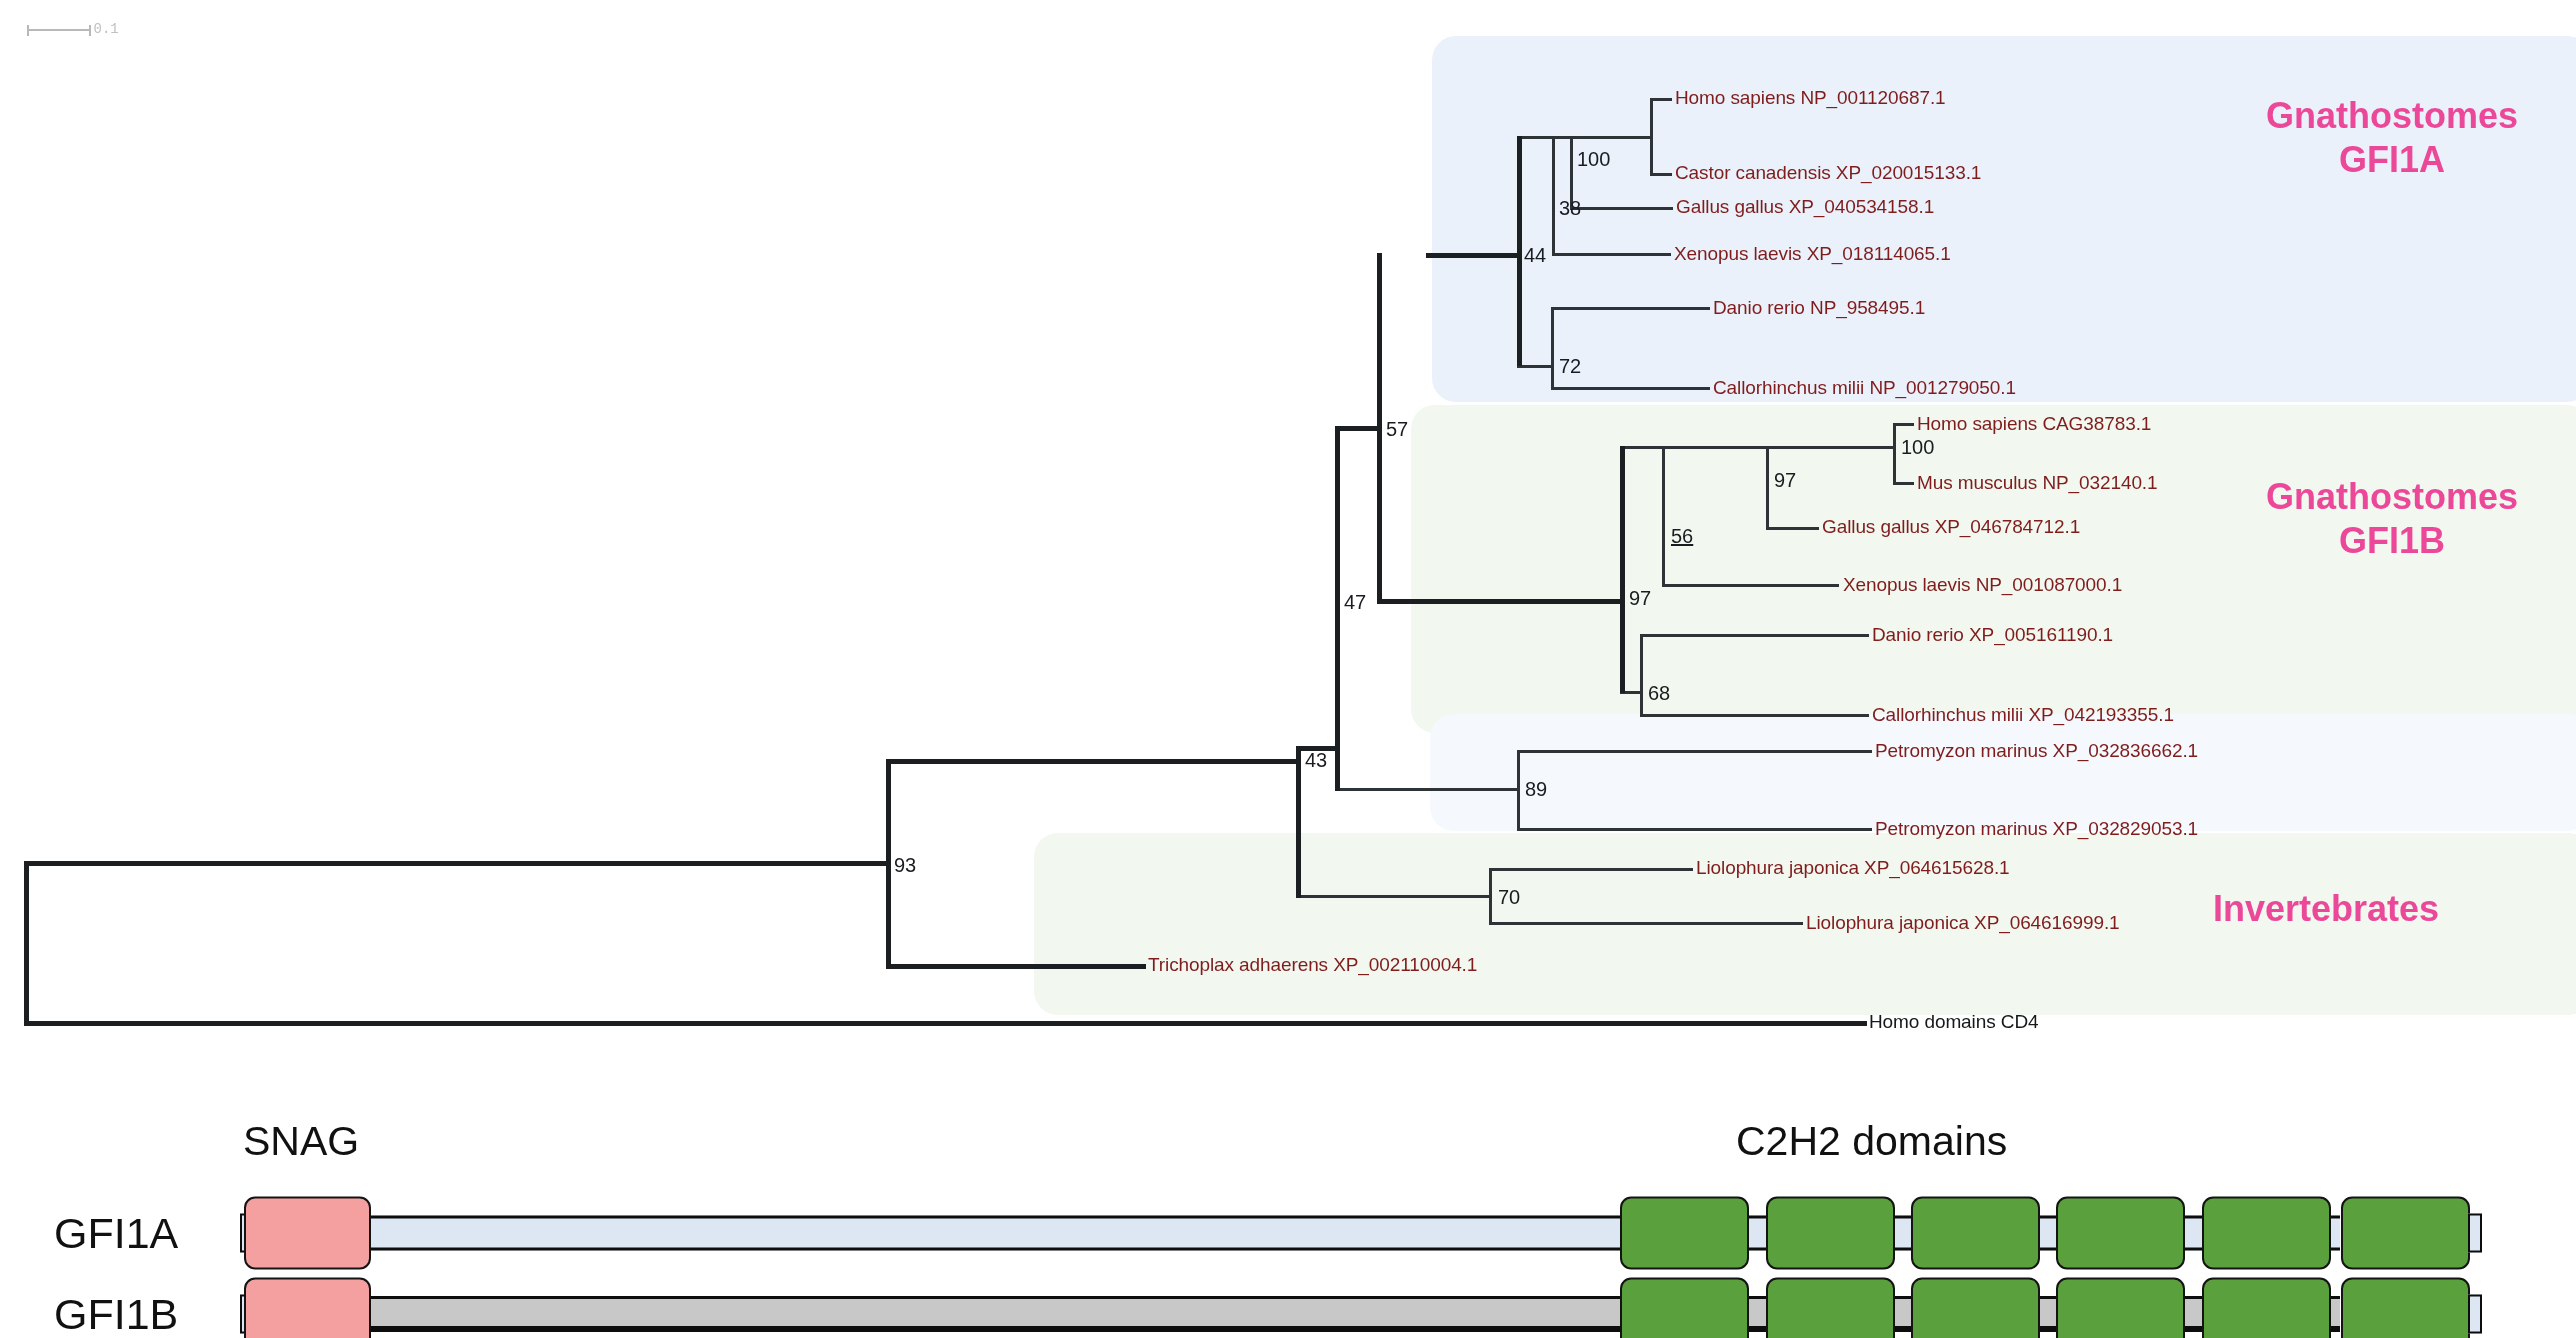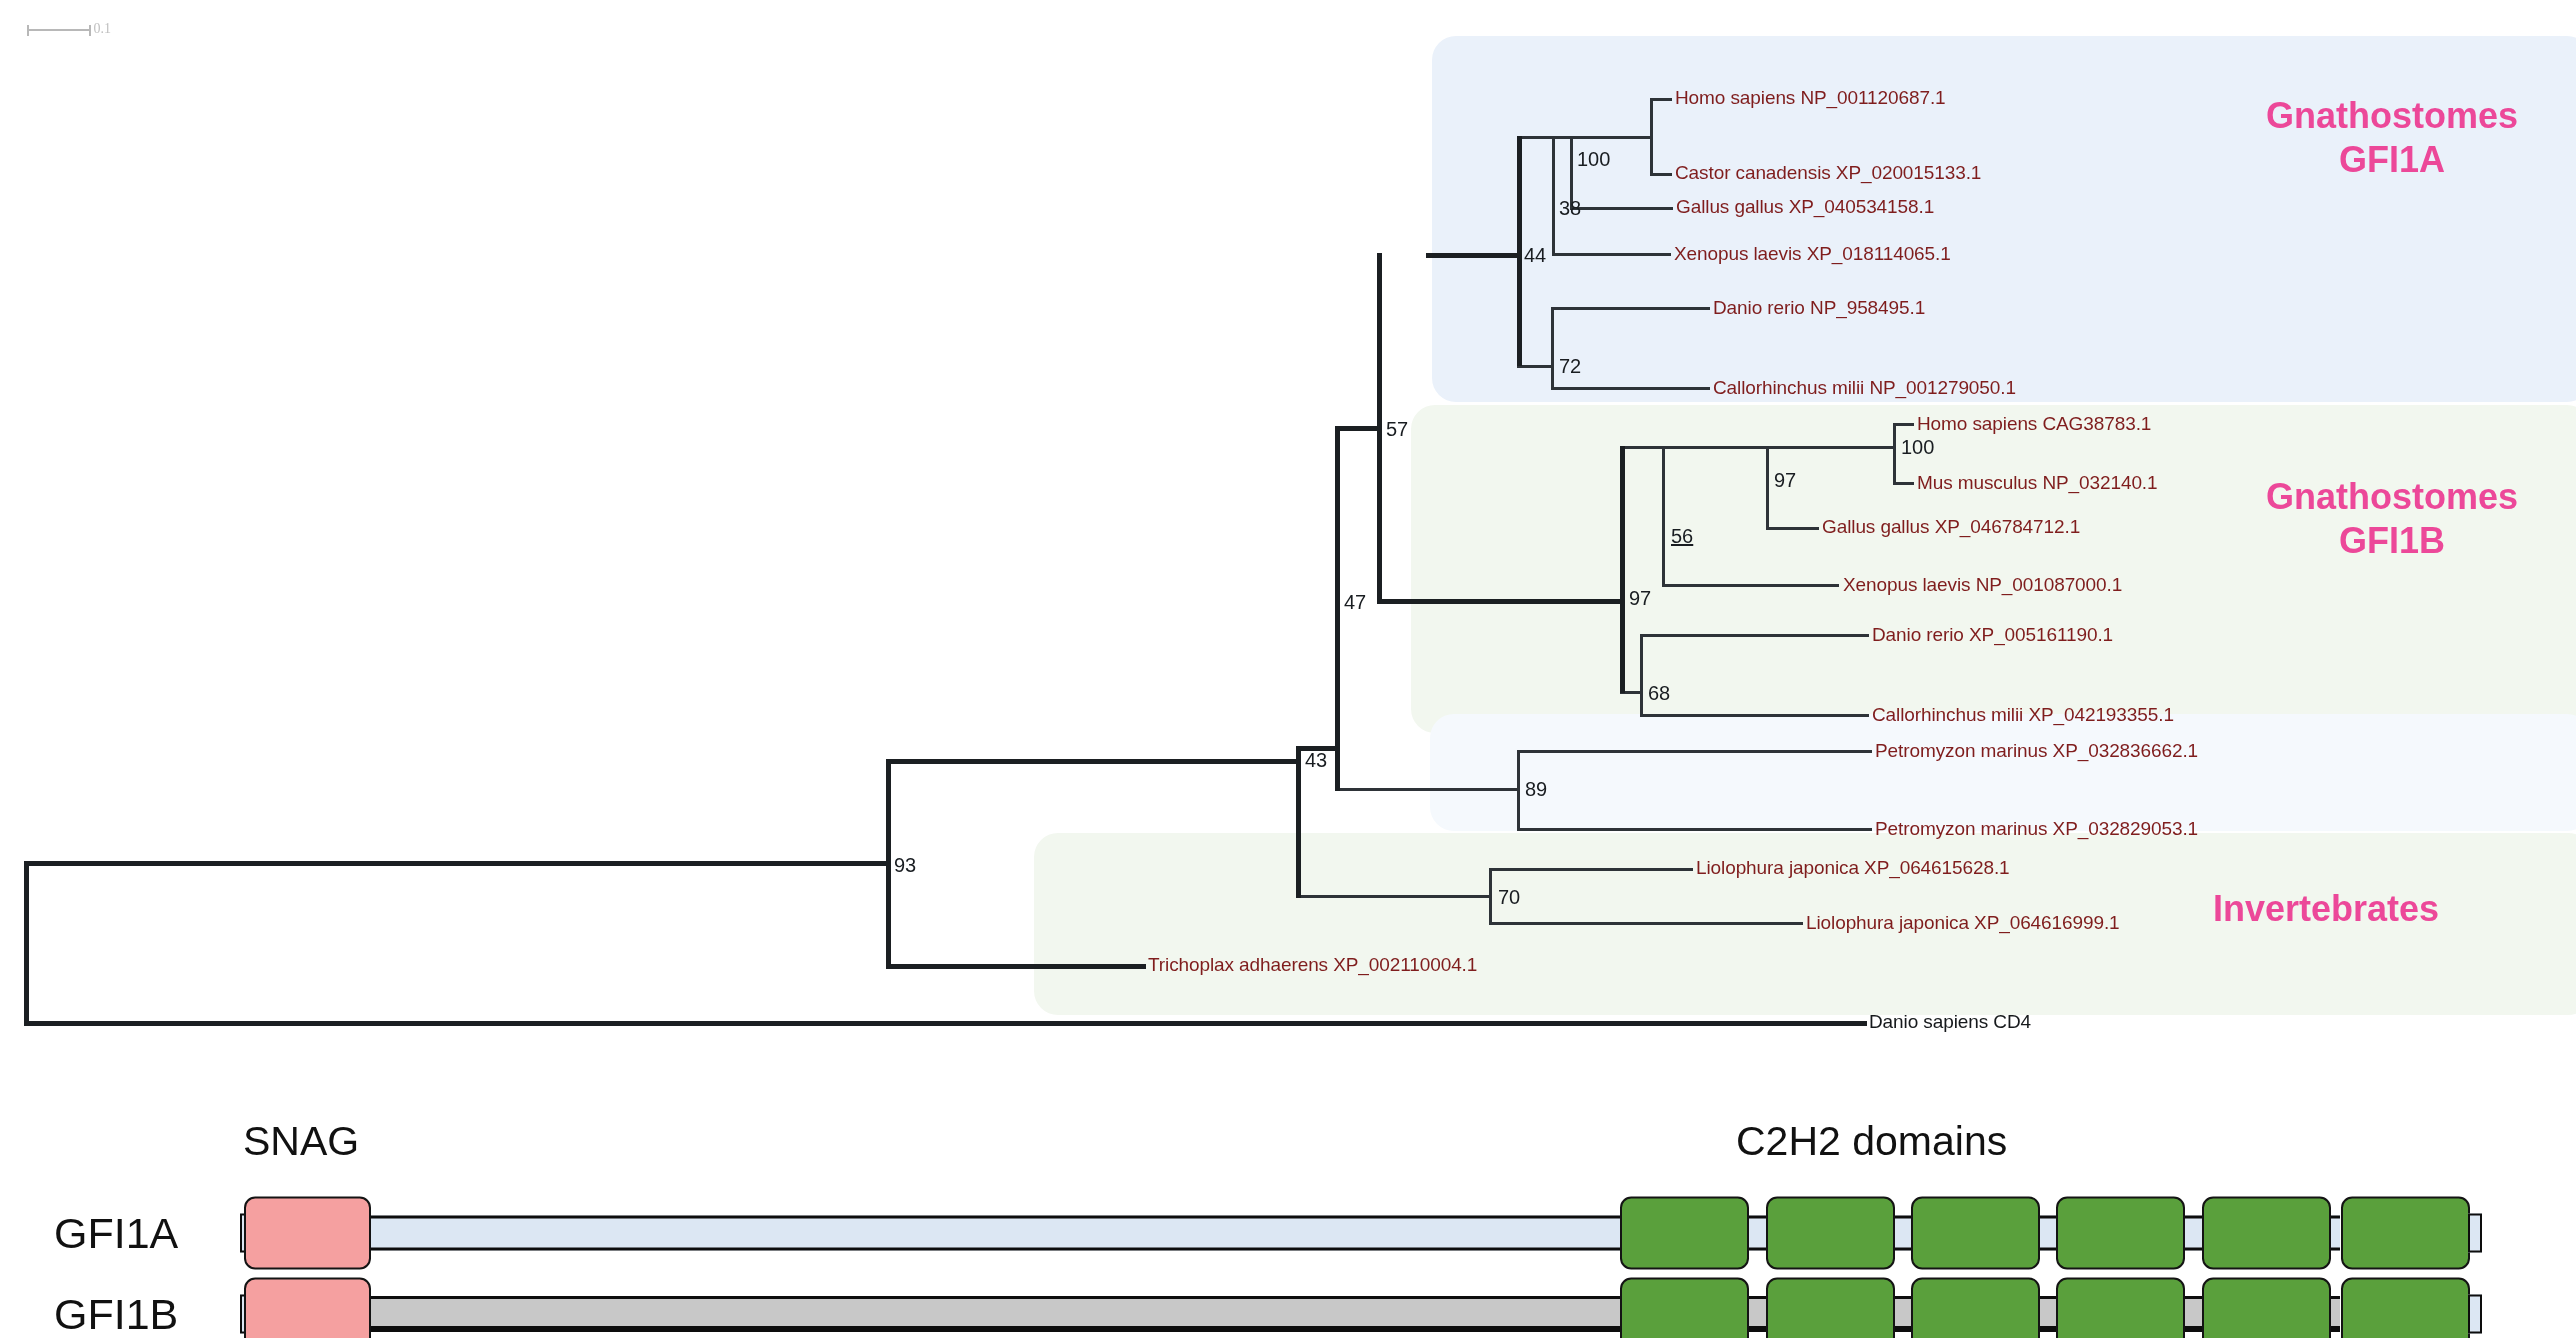--- a/index.html
+++ b/index.html
@@ -77,21 +77,21 @@
     top: 21px;
     height: 18px;
     width: 84px;
   }
   #scalebar .bar { position: absolute; left: 0; top: 8.4px; width: 64px; height: 2.1px; background: #b8b8b8; }
   #scalebar .cap-l { position: absolute; left: 0; top: 4.2px; width: 2.1px; height: 10.5px; background: #b8b8b8; }
   #scalebar .cap-r { position: absolute; left: 62px; top: 4.2px; width: 2.1px; height: 10.5px; background: #b8b8b8; }
   #scalebar .scale-text {
     position: absolute; left: 67px; top: 0;
     font-size: 14px; color: #c0c0c0;
-    font-family: Liberation Serif, serif;
+    font-family: Liberation Mono, monospace;
   }
 
   
   #domain-panel {
     position: absolute;
     left: 0;
     top: 1118px;
     width: 2576px;
     height: 221px;
   }
@@ -246,21 +246,21 @@
   <div class="tip" style="left:1843px; top:585px;">Xenopus laevis NP_001087000.1</div>
   <div class="tip" style="left:1872px; top:635px;">Danio rerio XP_005161190.1</div>
   <div class="tip" style="left:1872px; top:715px;">Callorhinchus milii XP_042193355.1</div>
 
   <div class="tip" style="left:1875px; top:751px;">Petromyzon marinus XP_032836662.1</div>
   <div class="tip" style="left:1875px; top:829px;">Petromyzon marinus XP_032829053.1</div>
 
   <div class="tip" style="left:1696px; top:868px;">Liolophura japonica XP_064615628.1</div>
   <div class="tip" style="left:1806px; top:923px;">Liolophura japonica XP_064616999.1</div>
   <div class="tip" style="left:1148px; top:965px;">Trichoplax adhaerens XP_002110004.1</div>
-  <div class="tip outgroup" style="left:1869px; top:1022px;">Danio sapiens CD4</div>
+  <div class="tip outgroup" style="left:1869px; top:1022px;">Homo domains CD4</div>
 
   <div class="boot" style="left:1577px; top:148px;">100</div>
   <div class="boot" style="left:1559px; top:197px;">38</div>
   <div class="boot" style="left:1524px; top:244px;">44</div>
   <div class="boot" style="left:1559px; top:355px;">72</div>
   <div class="boot" style="left:1386px; top:418px;">57</div>
   <div class="boot" style="left:1901px; top:436px;">100</div>
   <div class="boot" style="left:1774px; top:469px;">97</div>
   <div class="boot" style="left:1671px; top:525px;text-decoration:underline;">56</div>
   <div class="boot" style="left:1629px; top:587px;">97</div>

